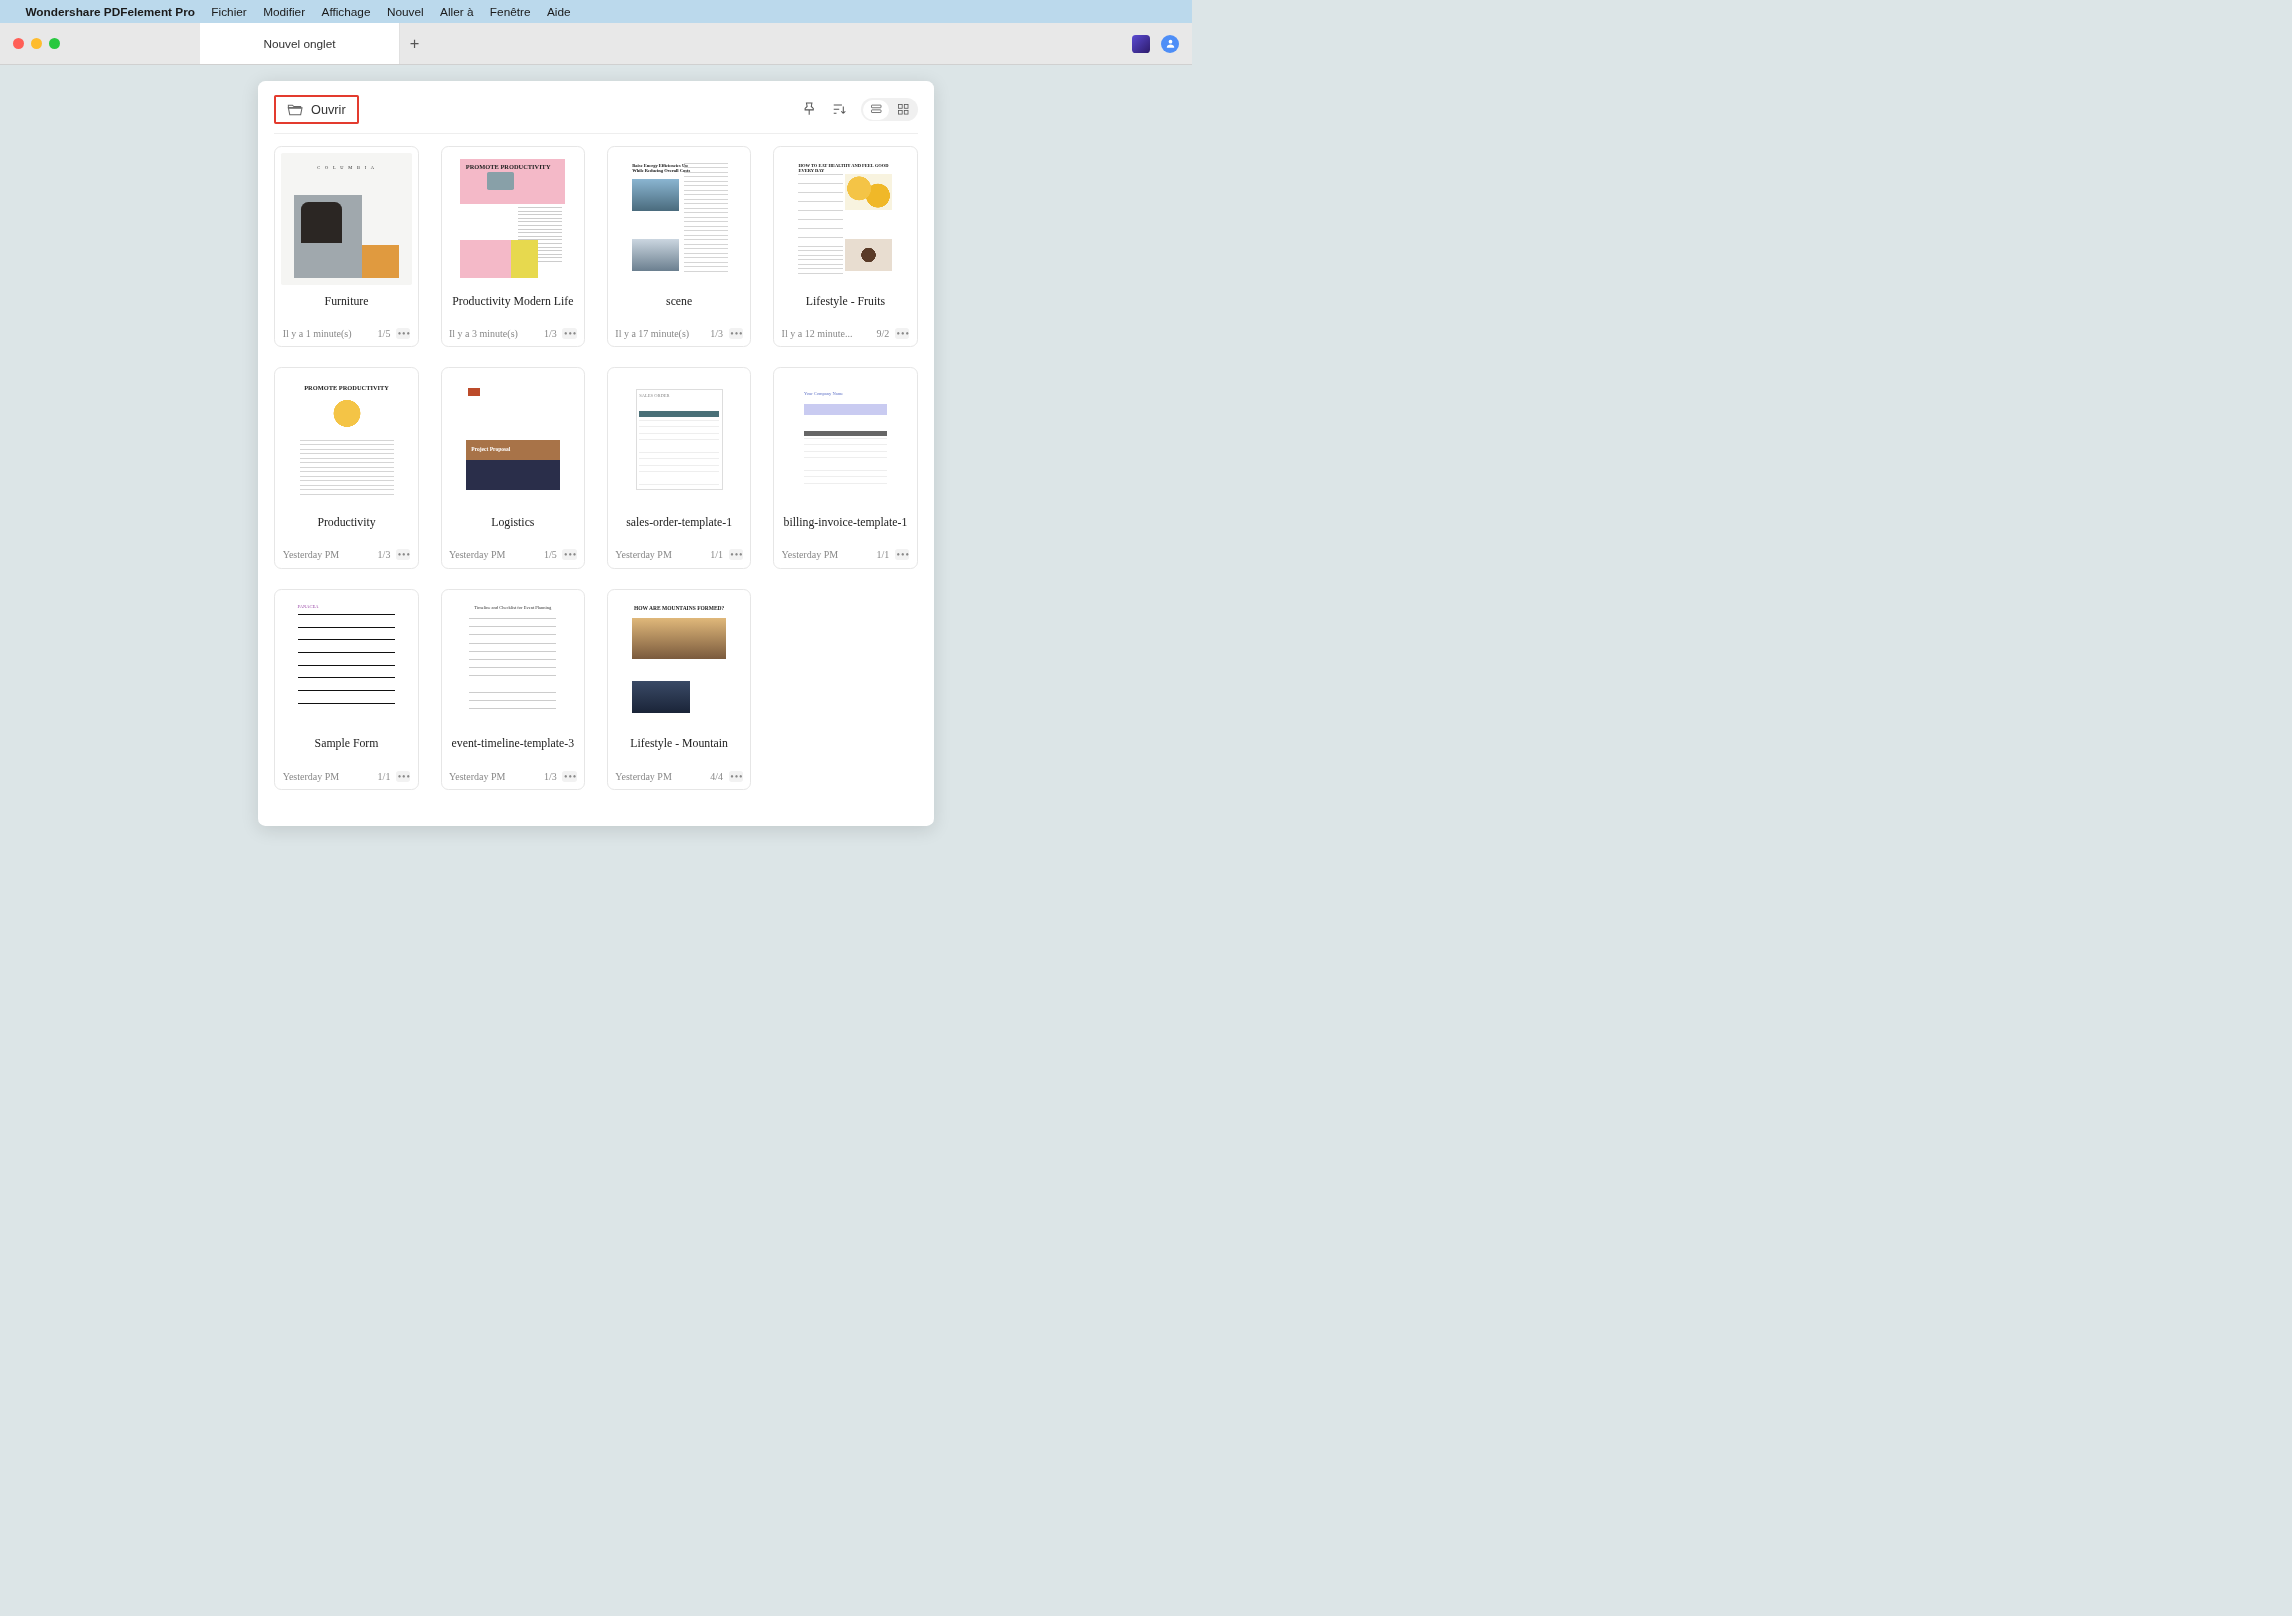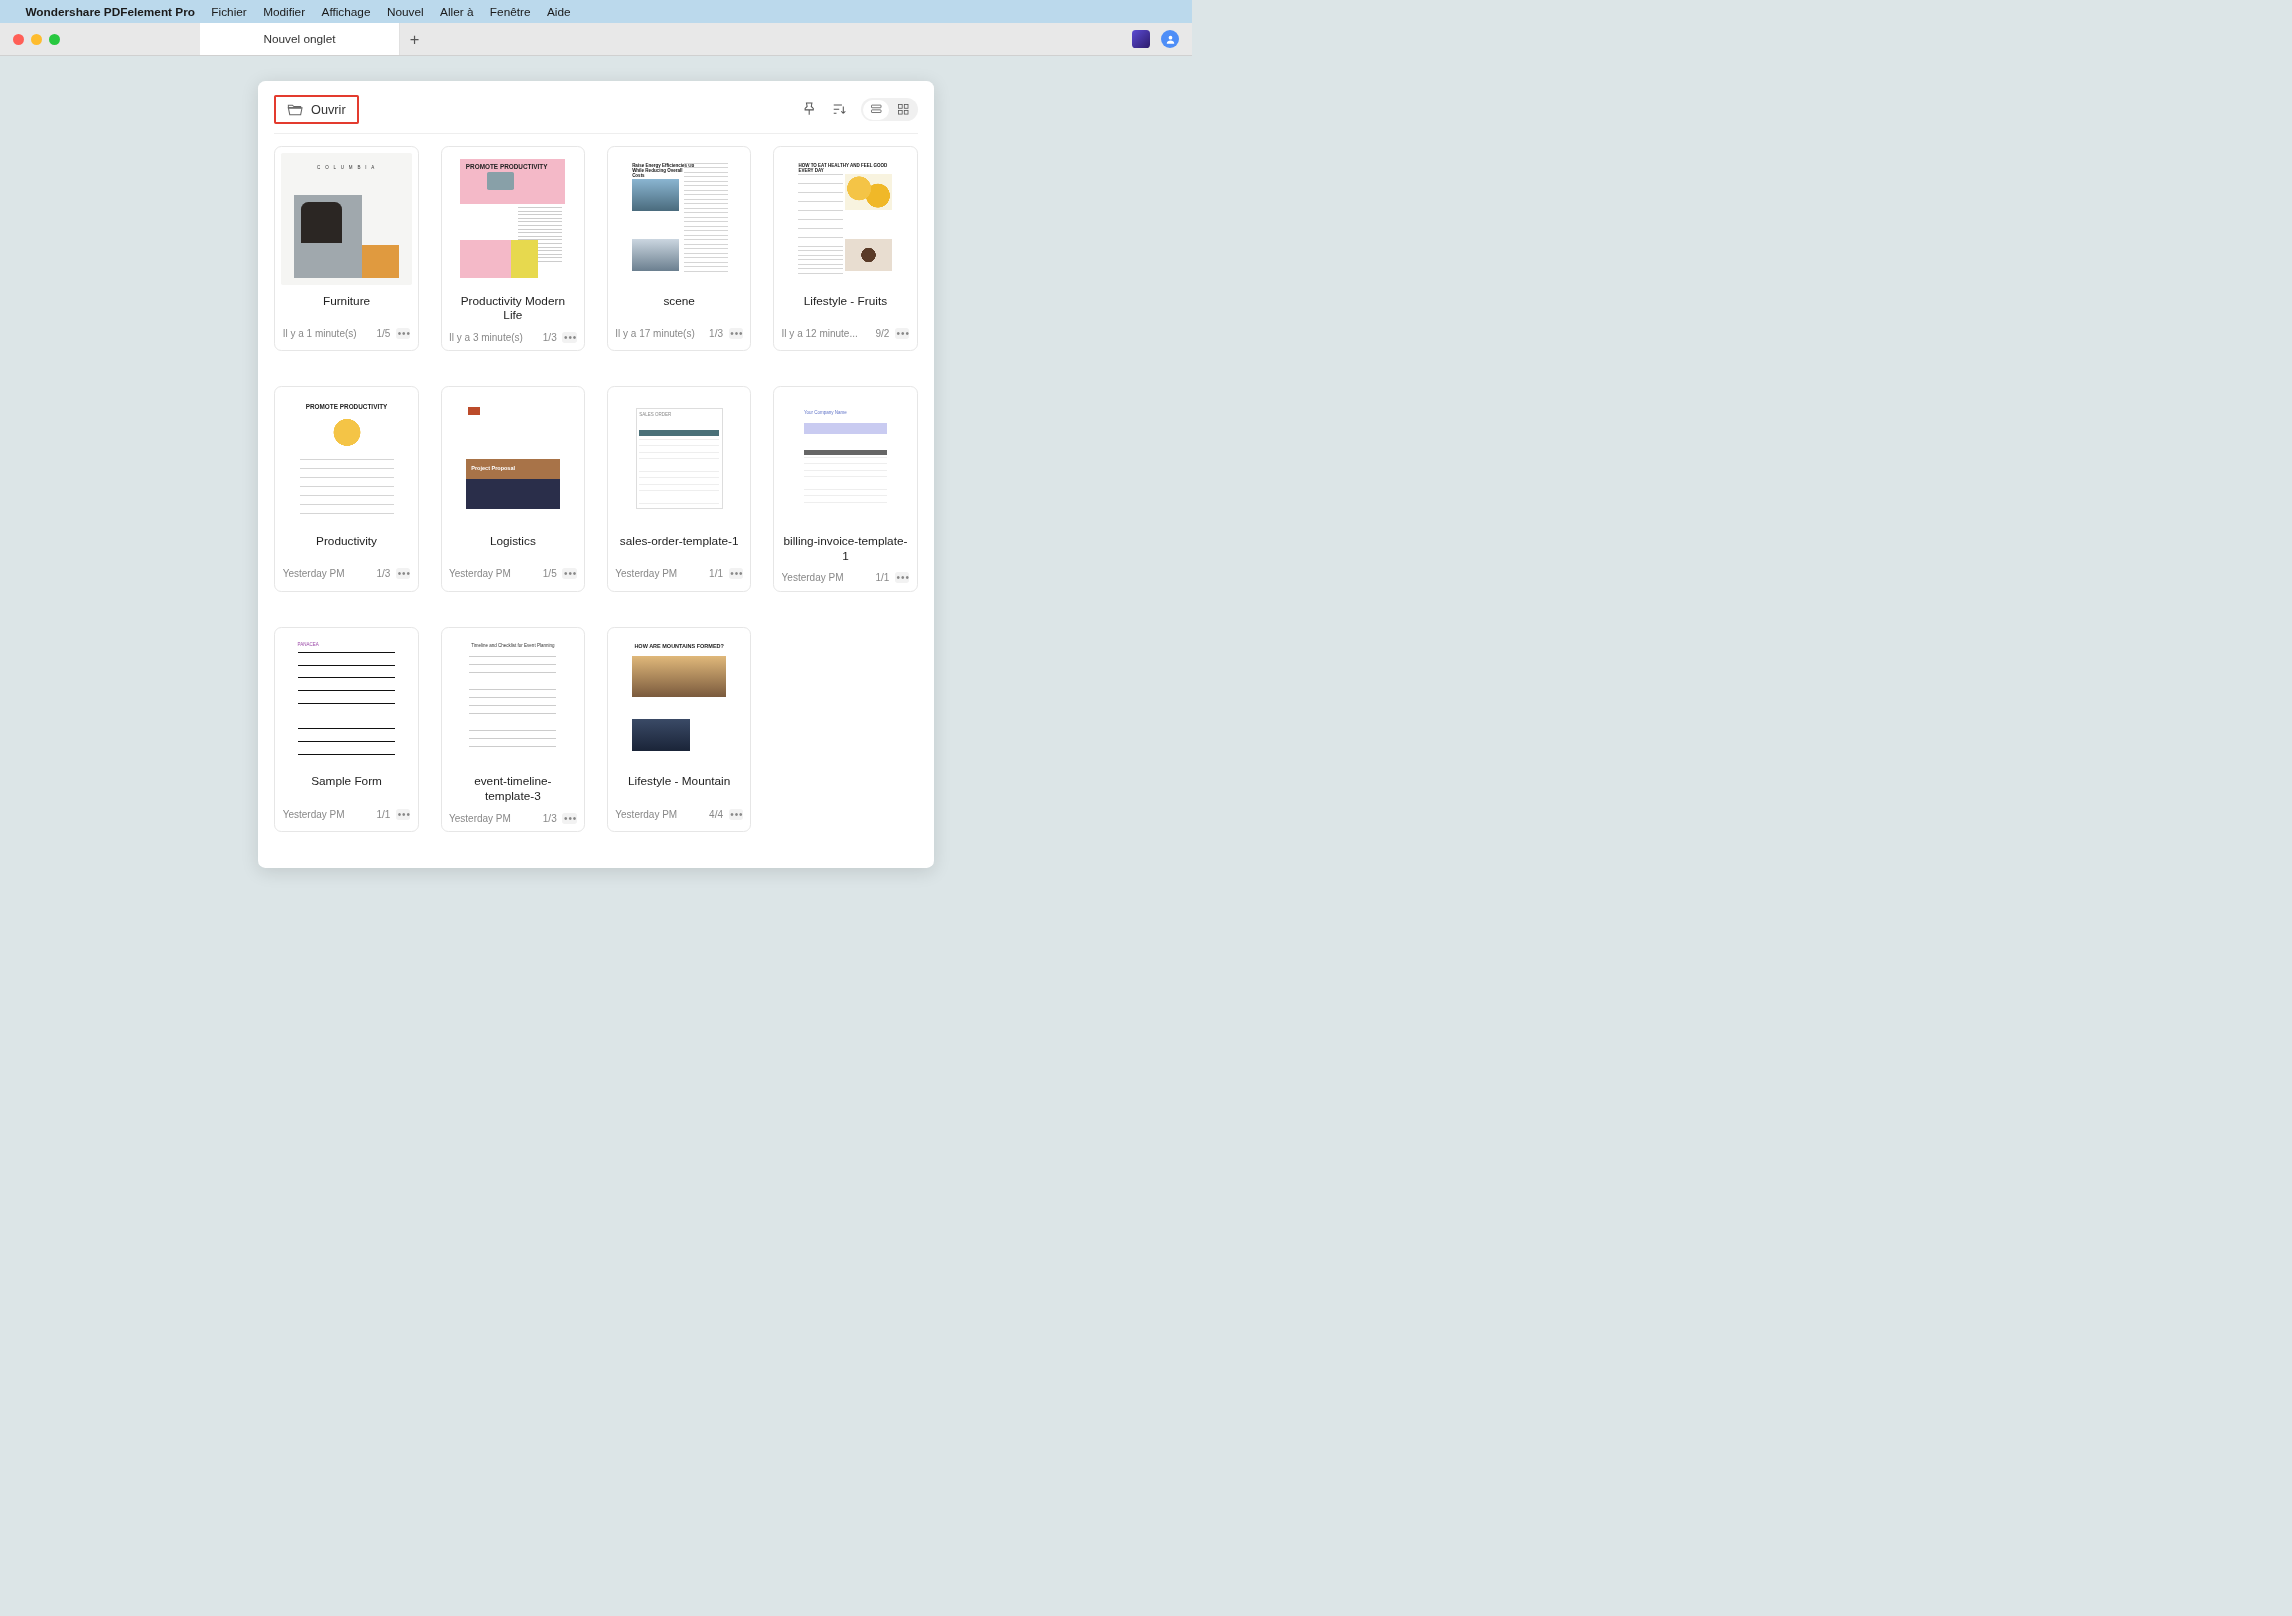--- a/index.html
+++ b/index.html
@@ -3,21 +3,21 @@
 <meta charset="utf-8">
 <style>
 * { box-sizing: border-box; margin: 0; padding: 0; }
 body { font-family: -apple-system, BlinkMacSystemFont, "Segoe UI", Helvetica, Arial, sans-serif; background: #dce5e7; width: 1192px; height: 841px; overflow: hidden; }
 
 .menubar { height: 23px; background: #bbd9ec; display: flex; align-items: center; padding: 0 9px; font-size: 11.8px; color: #1a1a1a; gap: 16.4px; }
 .menubar .apple { font-size: 13.6px; }
 .menubar .appname { font-weight: 700; }
 
 .window { position: absolute; left: 0; top: 23px; width: 1192px; height: 818px; background: #dce5e7; }
-.titlebar { height: 33px; background: #e8e8e8; display: flex; align-items: center; border-bottom: 0.9px solid #d0d0d0; }
+.titlebar { height: 42px; background: #e8e8e8; display: flex; align-items: center; border-bottom: 0.9px solid #d0d0d0; }
 .traffic { display: flex; gap: 7.3px; padding: 0 12.7px; }
 .traffic span { width: 11px; height: 11px; border-radius: 50%; }
 .traffic .red { background: #ff5f57; }
 .traffic .yellow { background: #febc2e; }
 .traffic .green { background: #28c840; }
 .tabstrip { display: flex; height: 100%; align-items: stretch; margin-left: 127px; }
 .tab { width: 200px; background: #fff; display: flex; align-items: center; justify-content: center; font-size: 11.8px; color: #333; border-right: 0.9px solid #e0e0e0; }
 .newtab { width: 29px; display: flex; align-items: center; justify-content: center; color: #555; font-size: 16.4px; cursor: pointer; }
 .titlebar-right { margin-left: auto; display: flex; align-items: center; gap: 11px; padding-right: 12.7px; }
 .ai-badge { width: 18px; height: 18px; border-radius: 3.6px; background: linear-gradient(135deg,#5b4bd3,#2d1b6b); }
@@ -32,21 +32,21 @@
 
 .toolbar-icons { display: flex; align-items: center; gap: 12.7px; }
 .toolbar-icons .iconbtn { width: 18px; height: 18px; display: flex; align-items: center; justify-content: center; cursor: pointer; color: #666; }
 .toolbar-icons svg { stroke: #555; fill: none; stroke-width: 1.5; }
 .view-toggle { display: flex; background: #f0f0f0; border-radius: 12.7px; padding: 1.8px; gap: 1.8px; }
 .view-toggle .vbtn { width: 25.5px; height: 20px; display: flex; align-items: center; justify-content: center; border-radius: 11px; cursor: pointer; }
 .view-toggle .vbtn.active { background: #fff; }
 
 .divider { height: 0.9px; background: #eee; margin: 5.5px 0 12.7px; }
 
-.grid { display: grid; grid-template-columns: repeat(4,1fr); gap: 35px 22px; }
+.grid { display: grid; grid-template-columns: repeat(4,1fr); gap: 20px 22px; font-family: Liberation Serif, serif; }
 .card { border: 0.9px solid #e6e6e6; border-radius: 7.3px; padding: 5.5px 5.5px 7.3px; display: flex; flex-direction: column; cursor: pointer; }
 .thumb { width: 100%; height: 132px; background: #fff; border-radius: 1.8px; overflow: hidden; display: flex; align-items: center; justify-content: center; position: relative; }
 .thumb-inner { width: 80%; height: 90%; position: relative; }
 .card-title { font-size: 11.8px; text-align: center; margin-top: 9px; min-height: 25.5px; color: #222; line-height: 1.25; padding: 0 3.6px; display: flex; align-items: flex-start; justify-content: center; }
 .card-meta { display: flex; align-items: center; justify-content: space-between; font-size: 10px; color: #888; margin-top: 9px; padding: 0 1.8px; }
 .card-meta .time { white-space: nowrap; overflow: hidden; text-overflow: ellipsis; max-width: 82px; }
 .card-meta .pages { }
 .card-meta .more { color: #888; padding: 0 1.8px; cursor: pointer; letter-spacing: 0.9px; background: #f2f2f2; border-radius: 2.7px; width: 14.5px; text-align: center; }
 .meta-right { display: flex; gap: 5.5px; align-items: center; }
 

